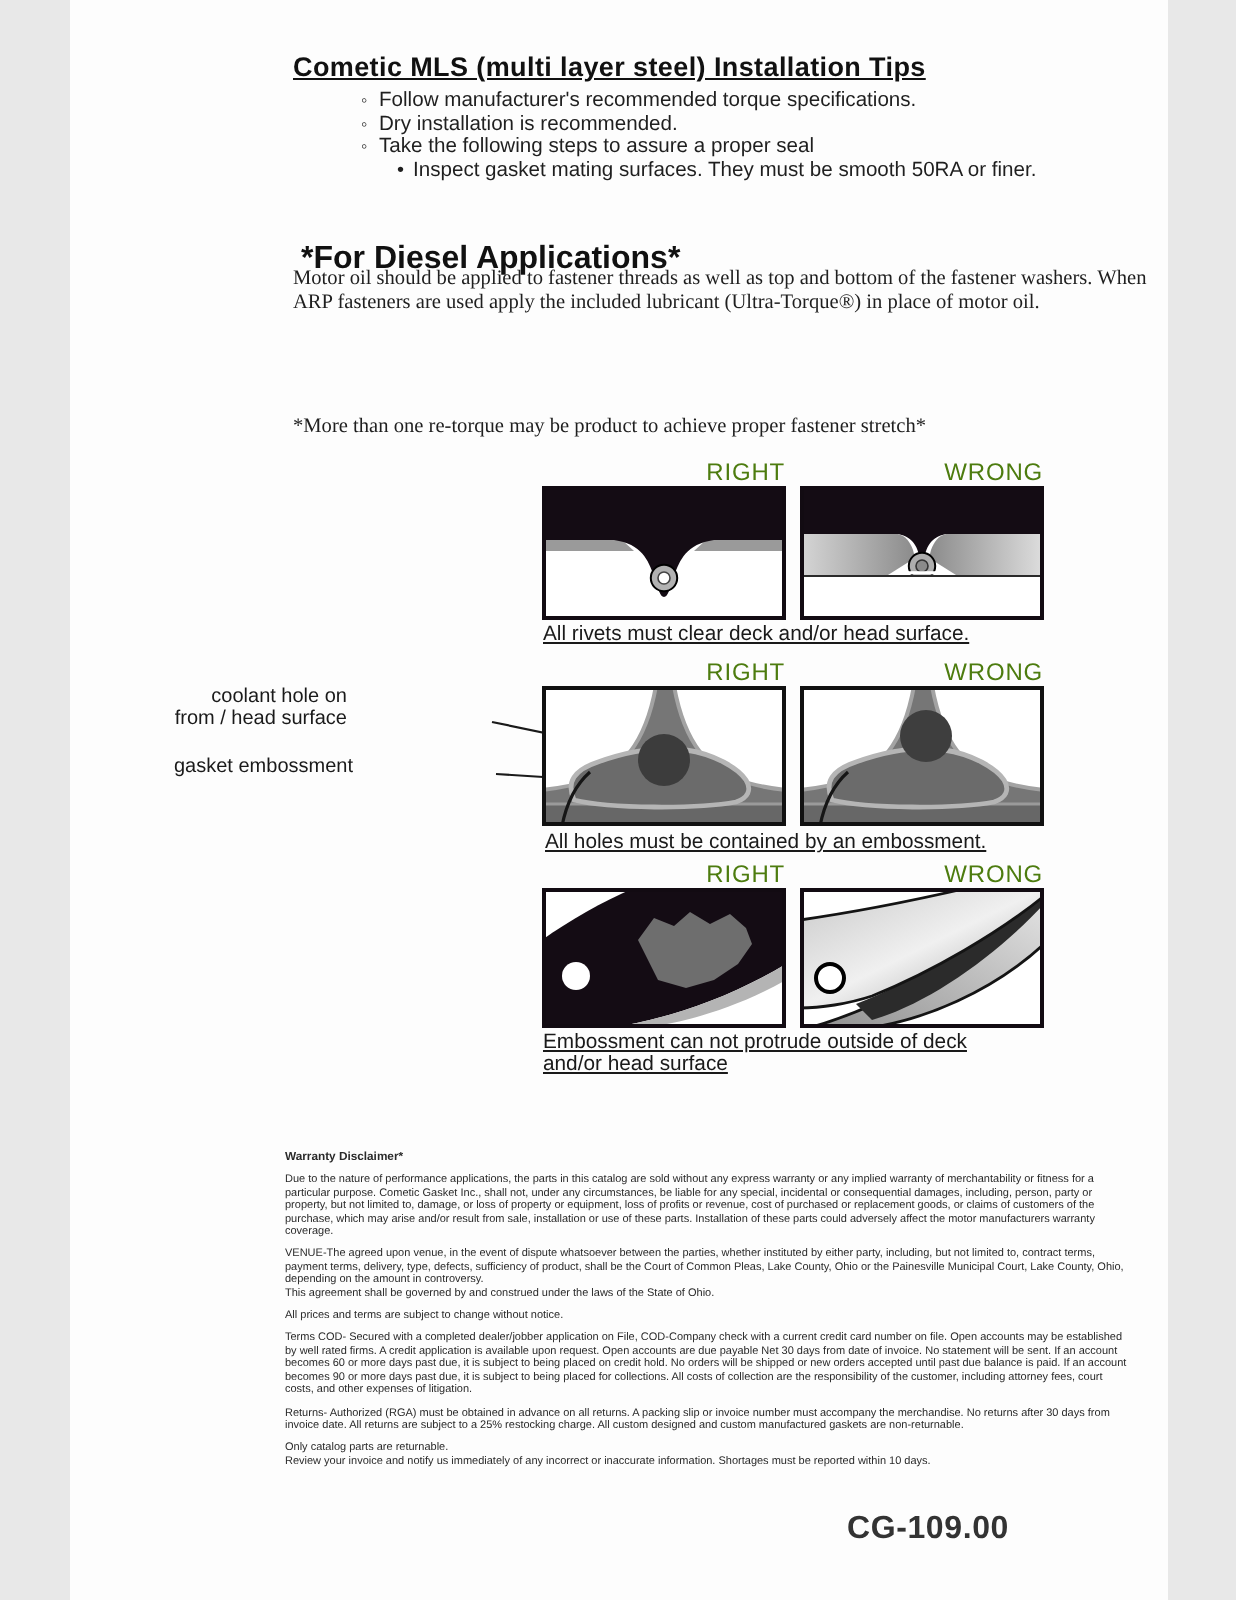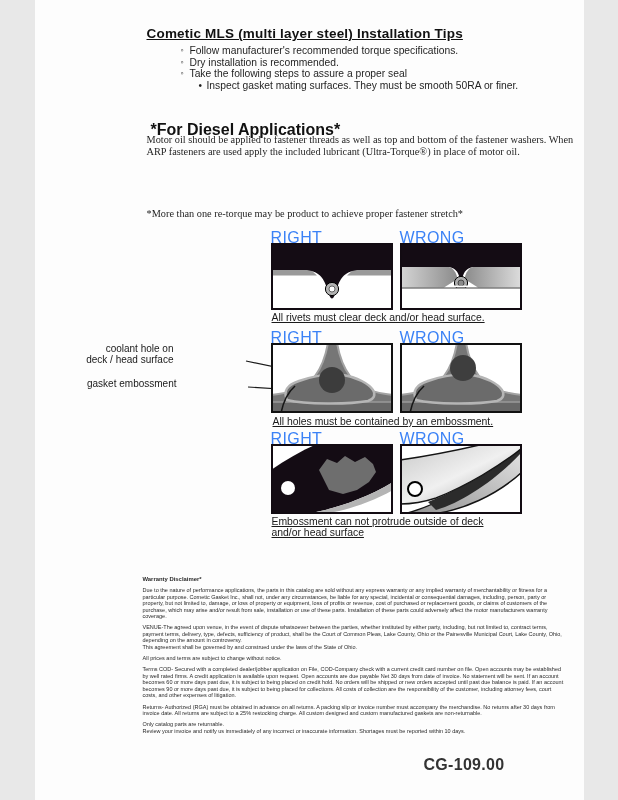--- a/index.html
+++ b/index.html
@@ -21,21 +21,21 @@
   .tip .b { display:inline-block; width:9px; font-size:9px; vertical-align:top; }
   .tip.sub { padding-left:18px; }
   .tip.sub .b { width:8px; font-size:10px; }
 
   .diesel-heading { left:112px; top:117px; margin:4px; font-size:16px; font-weight:bold; color:#111; }
   .body-p { left:112px; width:436px; margin:0; font-size:10.3px; line-height:11.9px;font-family:Liberation Serif, serif; }
   .p1 { top:134px; }
   .p2 { top:169px; }
   .note { top:208px; }
 
-  .dg-label { font-size:16px; letter-spacing:0.4px; color:#3b82f6; width:122px; text-align:left; }
+  .dg-label { font-size:12px; letter-spacing:0.4px; color:#4d7c0f; width:122px; text-align:right; }
   .caption { font-size:10.4px; line-height:11.4px; color:#1a1a1a; white-space:pre-line;text-decoration:underline; }
 
   .panel { position:absolute; width:122px; }
 
   .side-label { font-size:10px; line-height:10.6px; text-align:right; color:#1a1a1a; white-space:pre-line; }
 
   .legal { left:108px; top:576px; width:424px; font-size:5.5px; line-height:6.4px; color:#2a2a2a; }
   .legal h3 { margin:0 0 5px 0; font-size:5.9px; font-weight:bold; }
   .legal p { margin:0 0 5px 0; white-space:pre-line; }
 
@@ -94,21 +94,21 @@
     <line x1="0" y1="45" x2="122" y2="45" stroke="#2a2a2a" stroke-width="0.9"></line>
     <rect x="1" y="1" width="120" height="65" fill="none" stroke="#120b12" stroke-width="2"></rect>
   </svg>
 
   <div class="abs caption" style="left:237px; top:312px;">All rivets must clear deck and/or head surface.</div>
 
   <div class="abs dg-label" style="left:236px; top:329px;">RIGHT</div>
   <div class="abs dg-label" style="left:365px; top:329px;">WRONG</div>
 
   <div class="abs side-label" style="right:410px; top:344px; width:110px;">coolant hole on
-deck / head surface</div>
+from / head surface</div>
   <div class="abs side-label" style="right:407px; top:379px; width:110px;">gasket embossment</div>
 
   <svg class="abs" style="left:205px; top:352px; width:100px; height:45px;" viewBox="0 0 100 45">
     <line x1="6" y1="9" x2="88" y2="26" stroke="#1a1a1a" stroke-width="1.1"></line>
     <line x1="8" y1="35" x2="55" y2="38" stroke="#1a1a1a" stroke-width="1.1"></line>
   </svg>
 
   <svg class="panel" style="left:236px; top:343px;" viewBox="0 0 122 70">
     <rect width="122" height="70" fill="#ffffff"></rect>
     <path d="M0,52 C18,50 34,46 44,33 C51,24 55,11 57,0 H66 C68,11 72,24 79,33 C89,46 104,50 122,52 V70 H0 Z" fill="#767676"></path>

